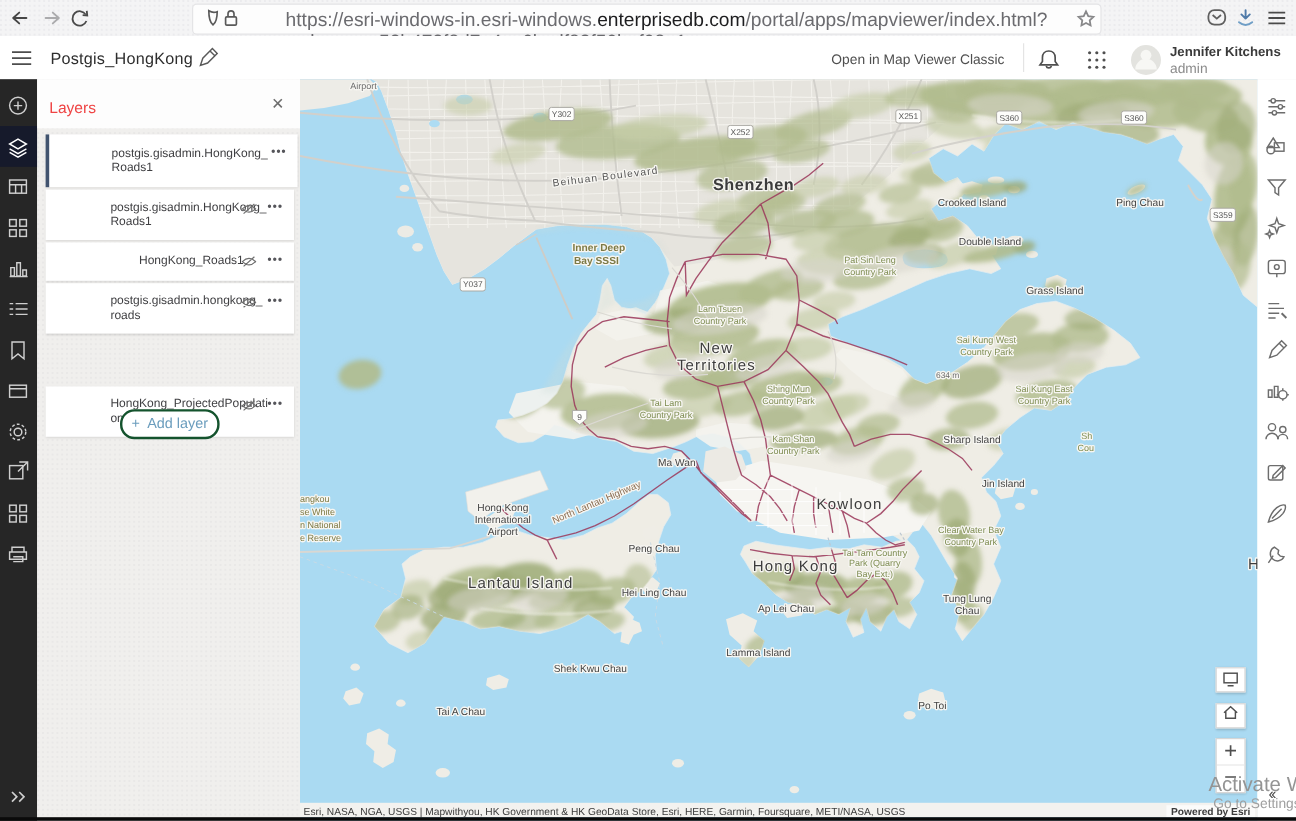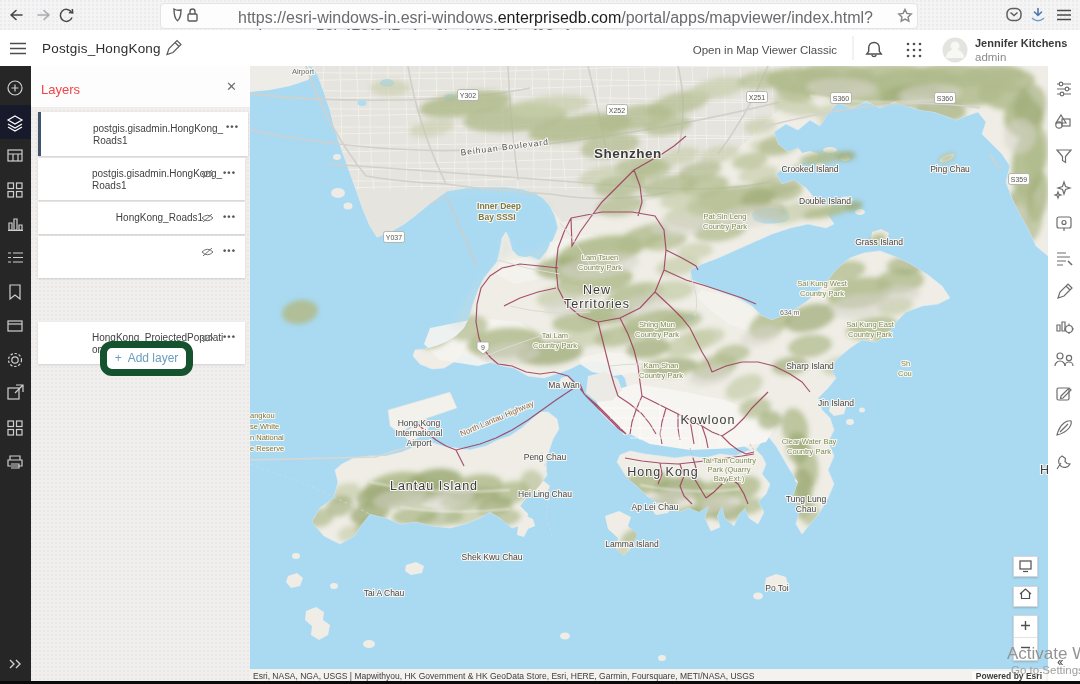--- a/index.html
+++ b/index.html
@@ -163,33 +163,34 @@
   <div class="dots">•••</div>
 </div>
 <div class="card" style="top:202px;height:32px;text-align:center;">
   <div class="cardtxt">HongKong_Roads1</div>
   <svg class="eyeic" width="13" height="12">
       <path d="M1,6 q5.5,-5.5 11,0 q-5.5,5.5 -11,0z M2,10 L11,2" stroke="#6e6e6e" fill="none"></path>
     </svg>
   <div class="dots">•••</div>
 </div>
 <div class="card" style="top:236px;height:42px;">
+  <div class="cardtxt">postgis.gisadmin.hongkong_ roads</div>
   <svg class="eyeic" width="13" height="12">
       <path d="M1,6 q5.5,-5.5 11,0 q-5.5,5.5 -11,0z M2,10 L11,2" stroke="#6e6e6e" fill="none"></path>
     </svg>
   <div class="dots">•••</div>
 </div>
 <div class="card" style="top:280px;height:42px;margin-top:42px;">
   <div class="cardtxt">HongKong_ProjectedPopulati on</div>
   <svg class="eyeic" width="13" height="12">
       <path d="M1,6 q5.5,-5.5 11,0 q-5.5,5.5 -11,0z M2,10 L11,2" stroke="#6e6e6e" fill="none"></path>
     </svg>
   <div class="dots">•••</div>
 </div>
-<div class="abs" style="left:100px;top:341px;width:79px;height:21px;border:7px solid #14532d;border-radius:12px;background:#fff;
+<div class="abs" style="left:100px;top:341px;width:79px;height:21px;border:2px solid #14532d;border-radius:12px;background:#fff;
      font-size:12px;color:#6b9dbd;text-align:center;line-height:21px;">+&nbsp; Add layer</div>
 
 <svg class="abs" style="left:250px;top:66px" width="798" height="618" viewBox="0 0 798 618">
   <rect x="0" y="0" width="798" height="618" fill="#aadaf2"></rect>
   <g id="MAPLAND">
   <defs>
 <filter id="soft" x="-30%" y="-30%" width="160%" height="160%">
           <feGaussianBlur stdDeviation="2.4"></feGaussianBlur>
         </filter>
 <filter id="soft2" x="-30%" y="-30%" width="160%" height="160%">

